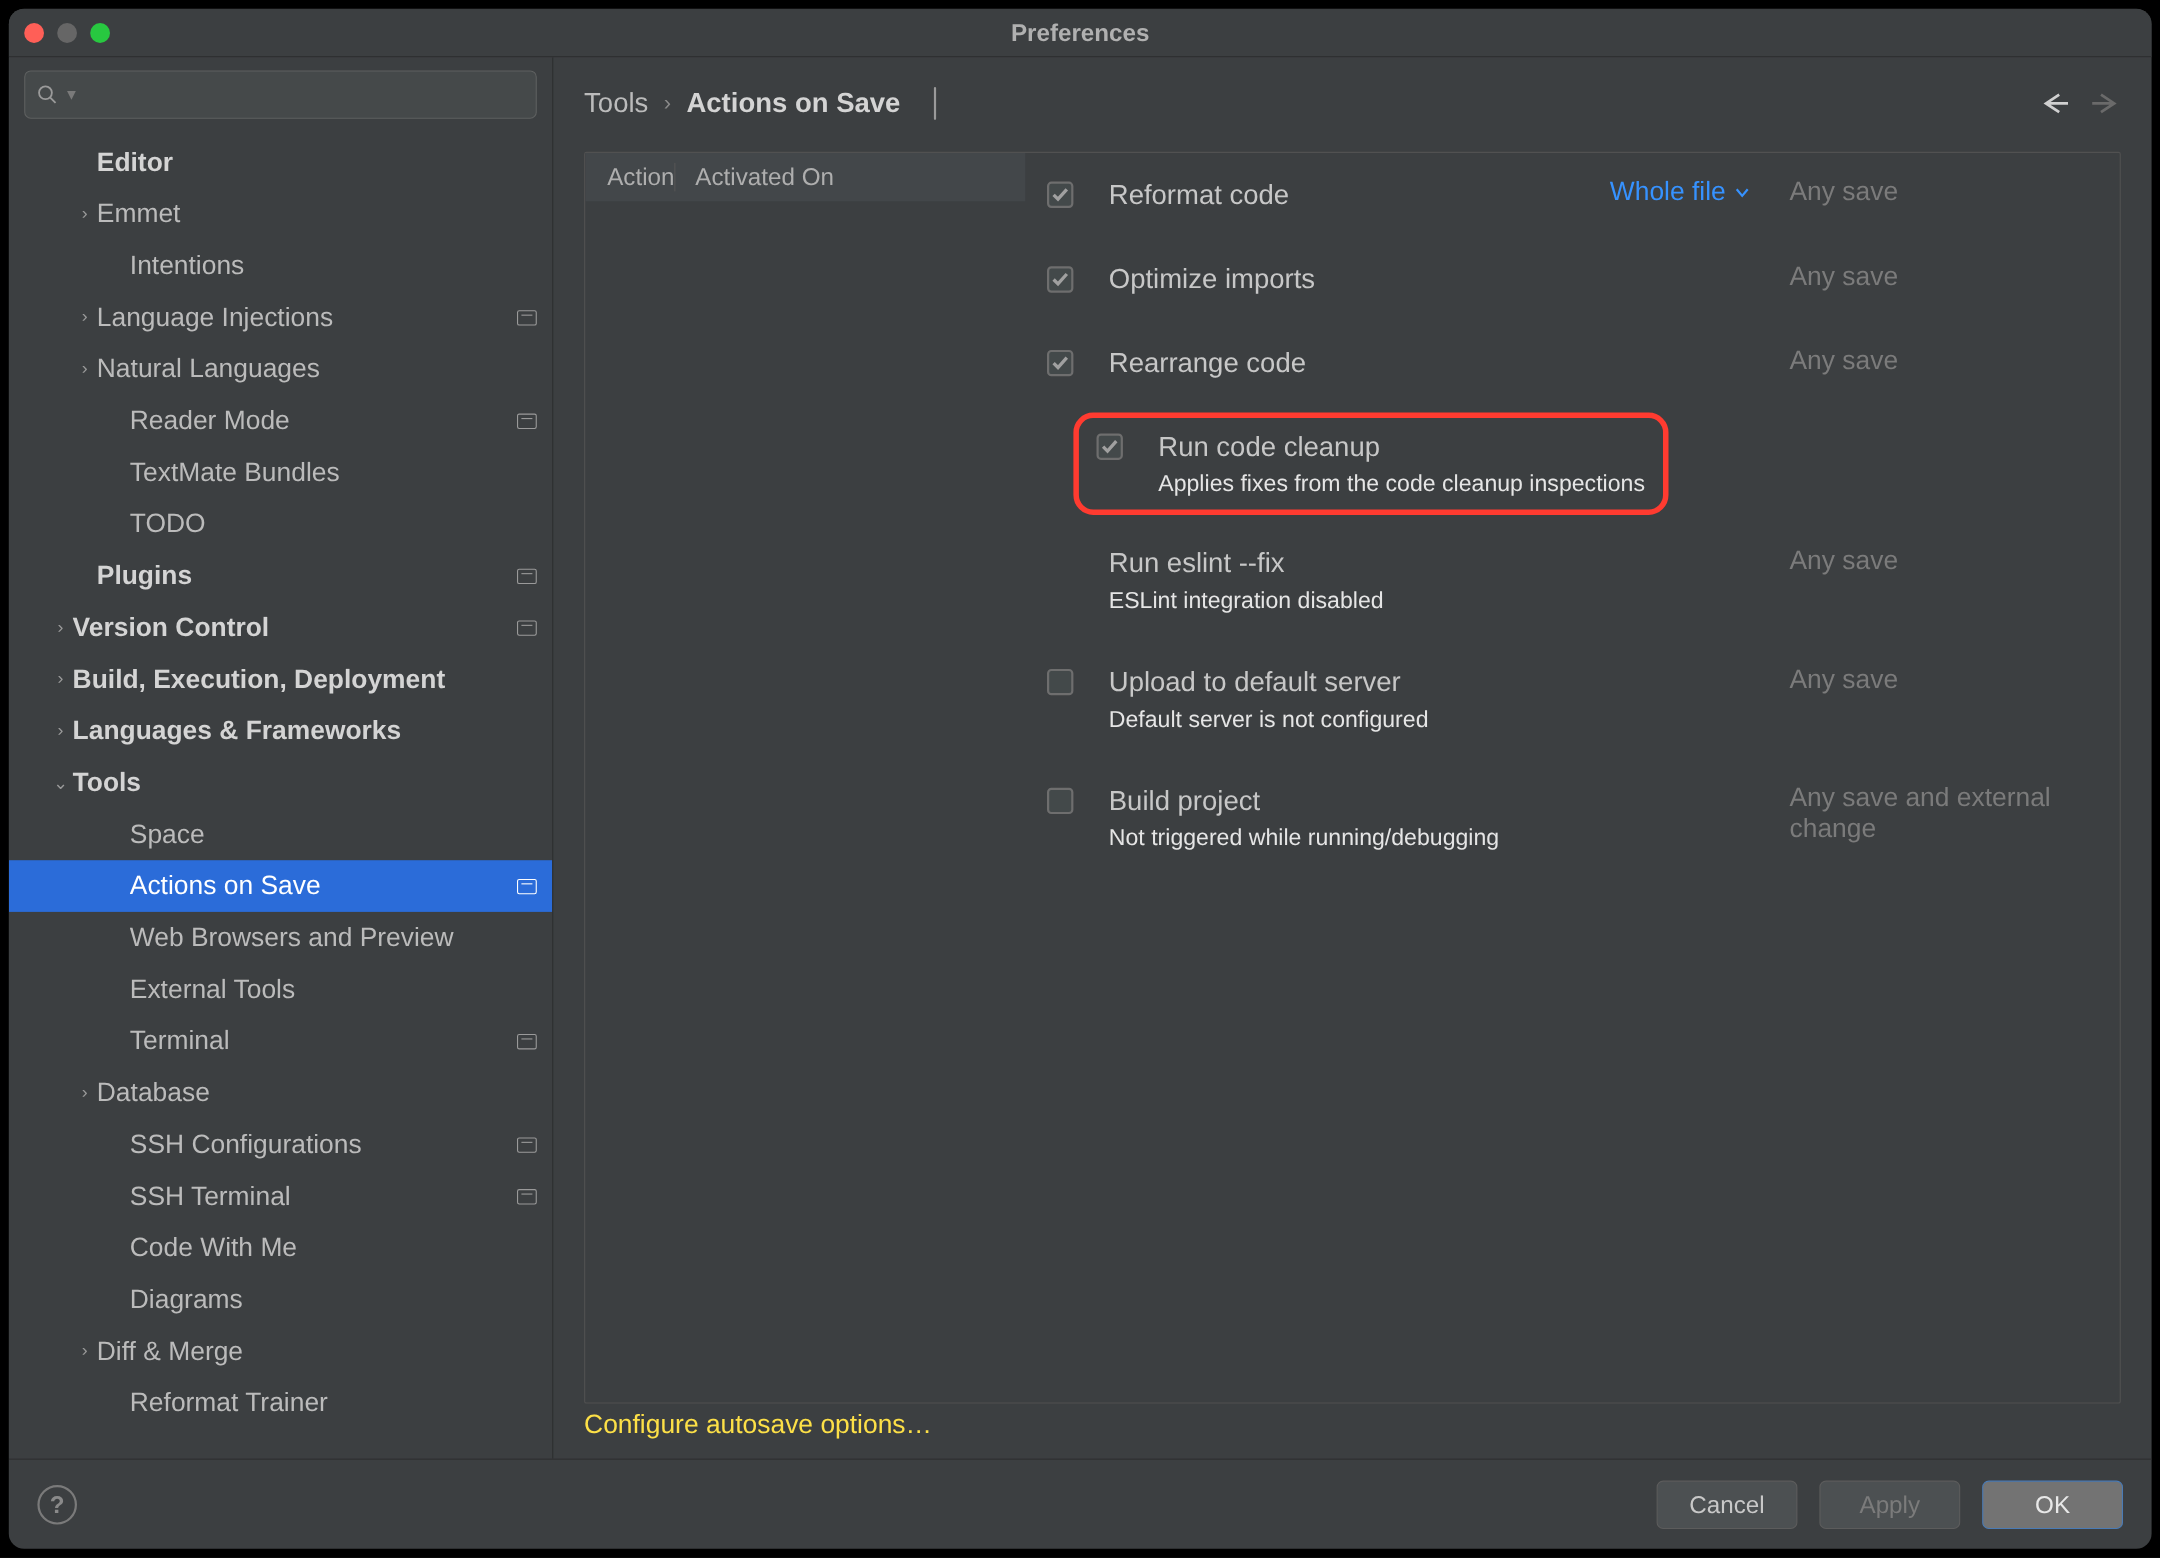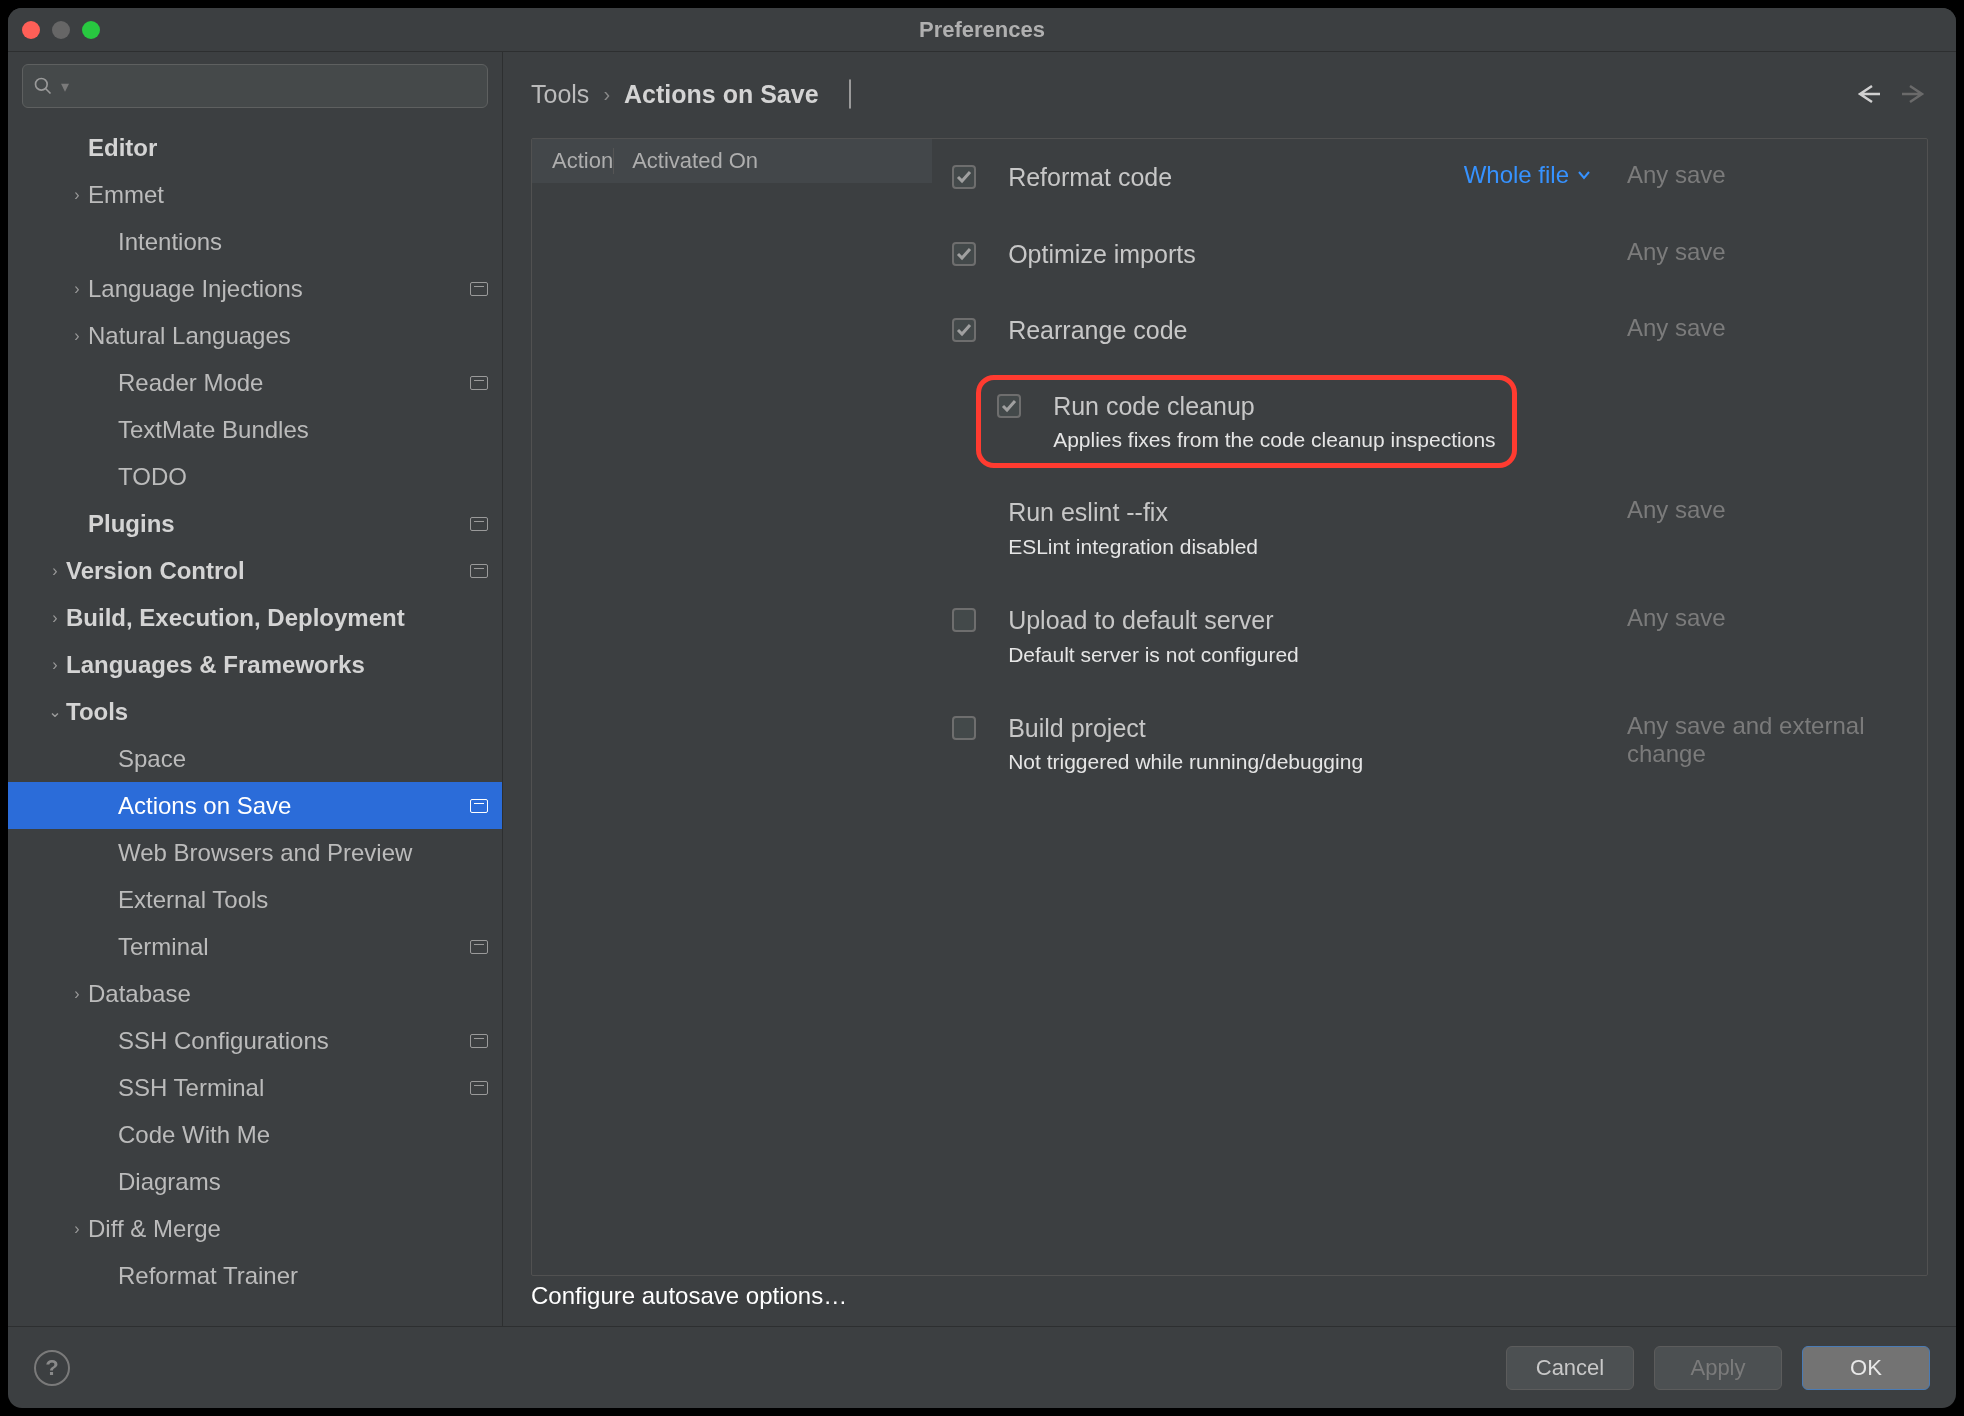--- a/index.html
+++ b/index.html
@@ -82,21 +82,21 @@
   .cbox.checked svg { width: 16px; height: 14px; stroke: #a0a0a0; stroke-width: 3; fill: none; }
   .act-label { font-size: 25px; color: #c7c7c7; line-height: 1.3; }
   .act-label .sub { display: block; font-size: 21px; color: #e5e5e5; margin-top: 4px; }
   .scope { color: #3692ff; font-size: 24px; display: inline-flex; align-items: center; gap: 8px; margin-left: auto; margin-right: 18px; }
   .scope svg { width: 14px; height: 10px; stroke: #3692ff; fill: none; stroke-width: 2; }
   .highlight {
     border: 5px solid #ff3b30; border-radius: 18px; padding: 10px 16px !important;
     margin: 6px 820px 6px 8px;
   }
 
-  .configure { margin: 6px 0 6px 0; font-size: 24px; color: #ffffff; }
+  .configure { margin: 6px 0 6px 0; font-size: 24px; color: #fde047; }
 
   
   .footer {
     height: 82px; border-top: 1px solid #2d2f30; display: flex; align-items: center;
     padding: 0 26px; gap: 18px;
   }
   .help {
     width: 36px; height: 36px; border: 2px solid #7a7a7a; border-radius: 50%;
     display: flex; align-items: center; justify-content: center; color: #8a8a8a; font-size: 22px; font-weight: 700;
   }

